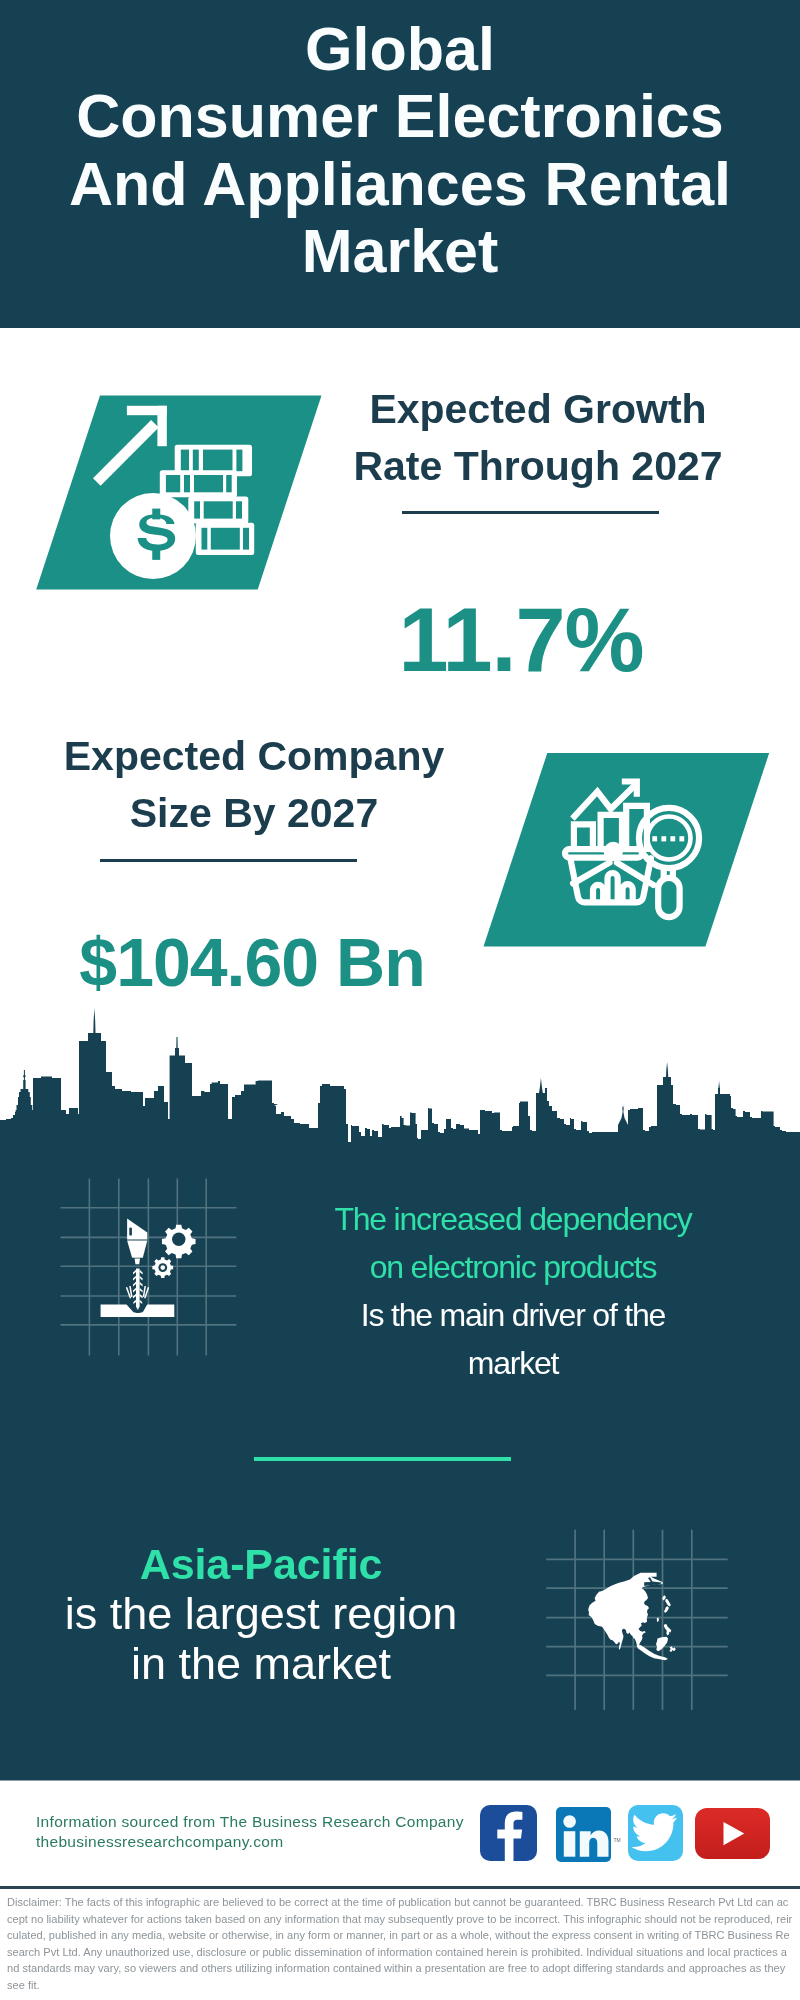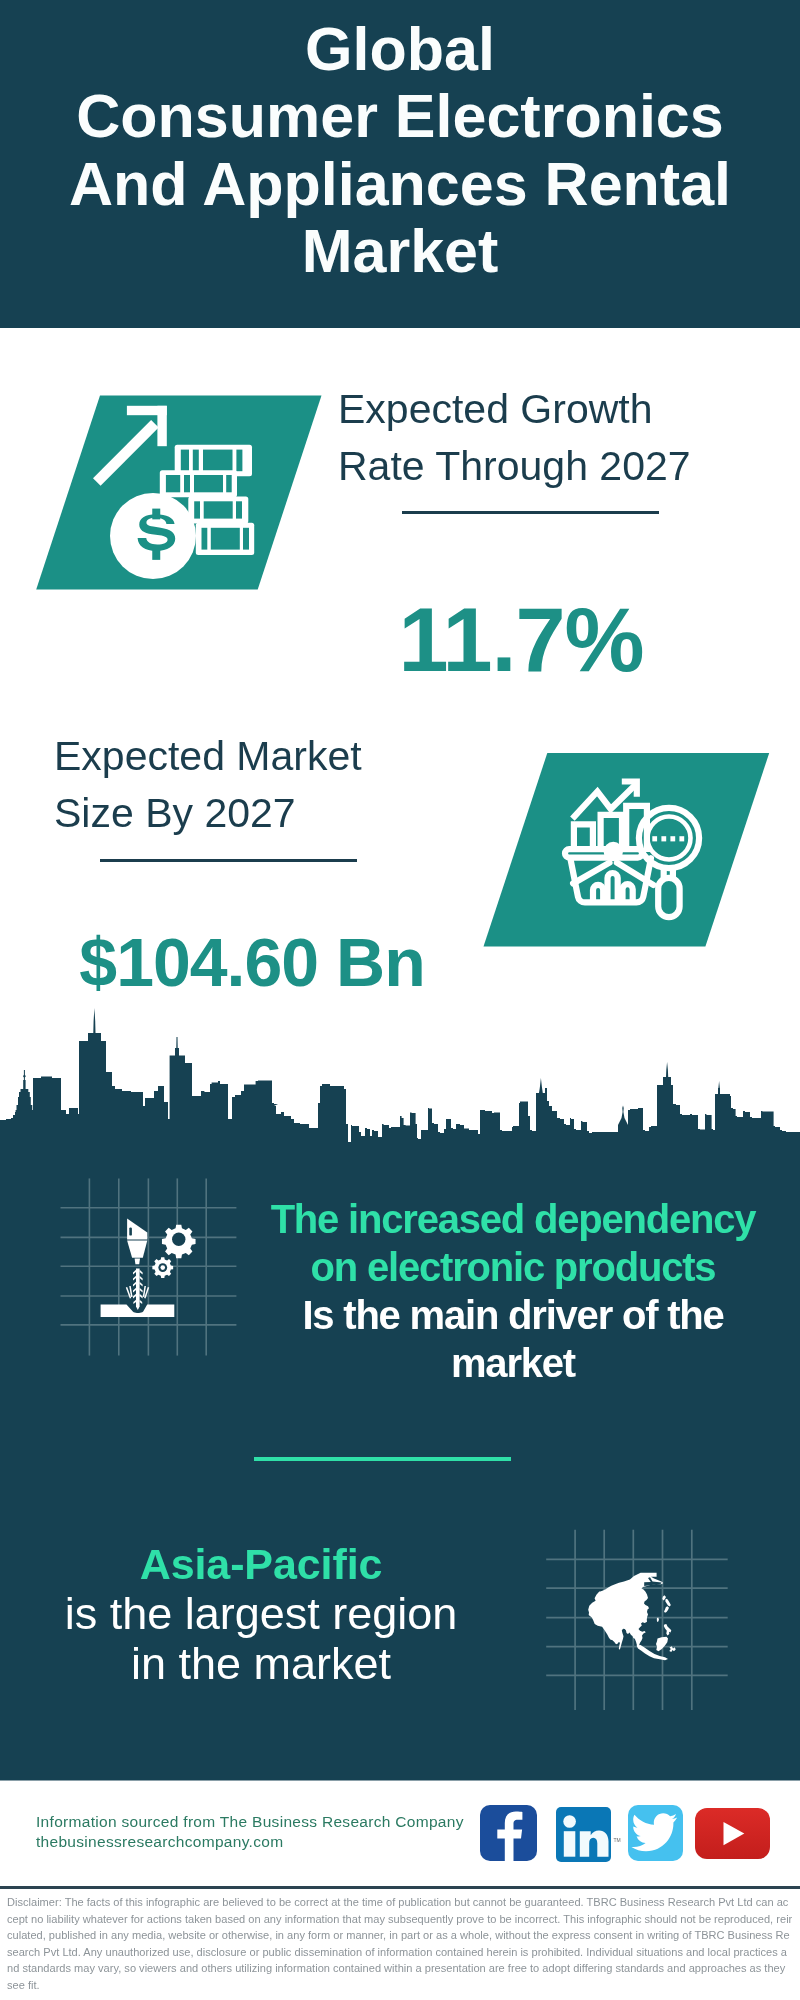--- a/index.html
+++ b/index.html
@@ -4,27 +4,27 @@
 <style>
   html,body{margin:0;padding:0;}
   body{width:800px;height:2000px;background:#ffffff;font-family:"Liberation Sans",sans-serif;overflow:hidden;
        -webkit-font-smoothing:antialiased;}
   .page{position:relative;width:800px;height:2000px;background:#fff;}
 
   
   .header{position:absolute;left:0;top:0;width:800px;height:328px;background:#164152;}
   .header-title{position:absolute;left:0;top:16px;width:800px;text-align:center;color:#fafdfd;
        font-weight:bold;font-size:61px;line-height:67.3px;}
-  .stat-label{position:absolute;color:#1b3d4d;font-weight:normal;font-size:41px;line-height:57px;
-       letter-spacing:0px;text-align:left;}
+  .stat-label{position:absolute;color:#1b3d4d;font-weight:bold;font-size:41px;line-height:57px;
+       letter-spacing:0px;text-align:center;}
   .rule{position:absolute;background:#1b3d4d;height:3px;}
   .stat-value{position:absolute;color:#1d9086;font-weight:bold;text-align:center;margin-top:44px;}
   .drv-green{color:#2fe0a8;}
   .drv-white{color:#ffffff;}
-  .drv-text{position:absolute;text-align:center;font-weight:bold;font-size:40px;line-height:48px;letter-spacing:-1.2px;}
+  .drv-text{position:absolute;text-align:center;font-weight:normal;font-size:32px;line-height:48px;letter-spacing:-1.2px;}
   .src-text{position:absolute;color:#2b7a62;font-size:15.5px;line-height:20px;letter-spacing:0.3px;}
   .disclaimer{position:absolute;color:#8d9499;font-size:11.05px;line-height:16.55px;letter-spacing:0.012px;
        word-break:break-all;text-align:left;}
 </style>
 </head>
 <body>
 
 <div class="page">
 
   <div class="header">
@@ -94,21 +94,21 @@
   </svg>
 
   <div class="stat-label" style="left:338px;top:381px;width:400px;">
     <div>Expected Growth</div>
     <div>Rate Through 2027</div>
   </div>
   <div class="rule" style="left:401.6px;top:511px;width:257.4px;"></div>
   <div class="stat-value" style="left:321px;top:550.5px;width:400px;font-size:90px;line-height:90px;letter-spacing:-1px;">11.7%</div>
 
   <div class="stat-label" style="left:54px;top:727.5px;width:400px;">
-    <div>Expected Market</div>
+    <div>Expected Company</div>
     <div>Size By 2027</div>
   </div>
   <div class="rule" style="left:100px;top:858.5px;width:256.5px;"></div>
   <div class="stat-value" style="left:52px;top:882px;width:400px;font-size:68px;line-height:73px;letter-spacing:-1px;">$104.60 Bn</div>
 
   <svg style="position:absolute;left:447px;top:737px;" width="340" height="220" viewBox="0 0 340 220">
     <polygon points="100.3,16 322.2,16 258.4,209.5 36.5,209.5" fill="#1b9086"></polygon>
     <g transform="translate(-447,-737)" fill="none" stroke="#ffffff" stroke-width="6.2" stroke-linejoin="round" stroke-linecap="butt">
 
       <g>

